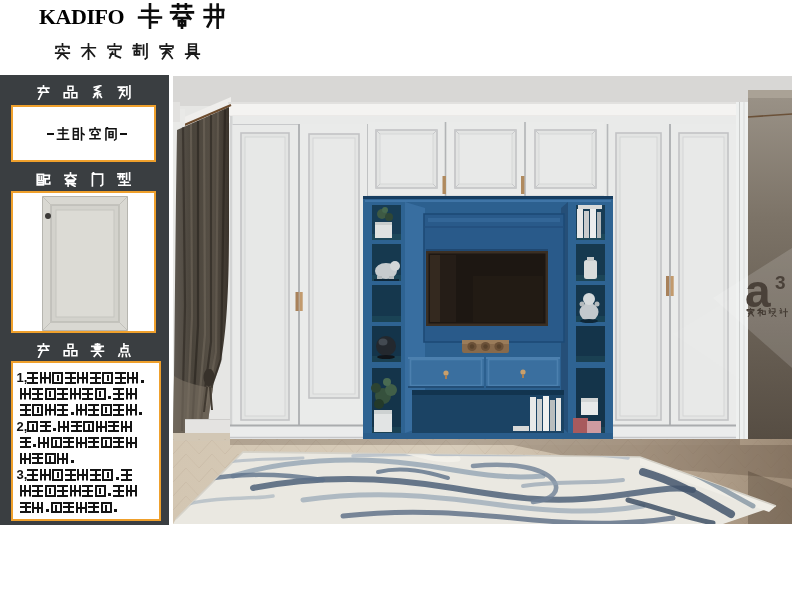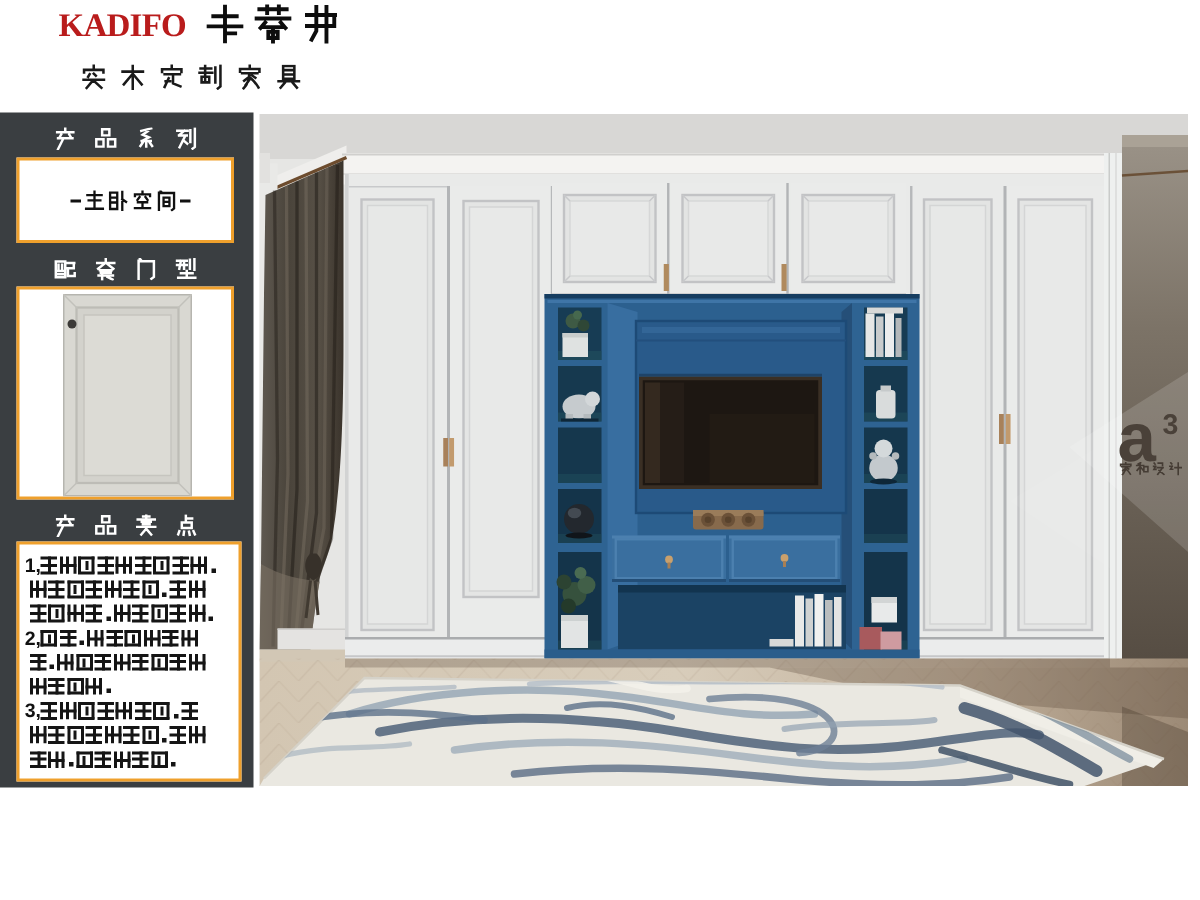--- a/index.html
+++ b/index.html
@@ -103,21 +103,21 @@
       </g>
 <g id="u8bbe" fill="none" stroke-linecap="square">
         <path d="M16 8 L23 16 M12 32 H27 M27 32 L14 55 H29 M46 8 H78 V26 M40 42 H82 M78 42 L42 92 M52 62 L88 92"></path>
       </g>
 <g id="u8ba1" fill="none" stroke-linecap="square">
         <path d="M17 6 L24 14 M10 31 H28 M28 31 L15 54 H31 M48 42 H94 M72 8 V94"></path>
       </g>
 </defs>
 </svg>
 
-<div class="abs" style="left:39px;top:4px;width:260px;height:30px;font:bold 22px 'Liberation Serif',serif;color:#b91c1c;letter-spacing:-0.5px;">KADIFO</div>
+<div class="abs" style="left:39px;top:4px;width:260px;height:30px;font:bold 22px 'Liberation Serif',serif;color:#000000;letter-spacing:-0.5px;">KADIFO</div>
 
 <div class="abs" style="left:137px;top:3px;">
 <svg class="g" width="26" height="26" viewBox="0 0 100 100">
       <use href="#u5361" stroke="#0d0d0d" stroke-width="10"></use>
     </svg><svg class="g" width="26" height="26" viewBox="0 0 100 100" style="margin-left:6px">
       <use href="#u8482" stroke="#0d0d0d" stroke-width="10"></use>
     </svg><svg class="g" width="26" height="26" viewBox="0 0 100 100" style="margin-left:6px">
       <use href="#u5f17" stroke="#0d0d0d" stroke-width="10"></use>
     </svg>
 </div>

